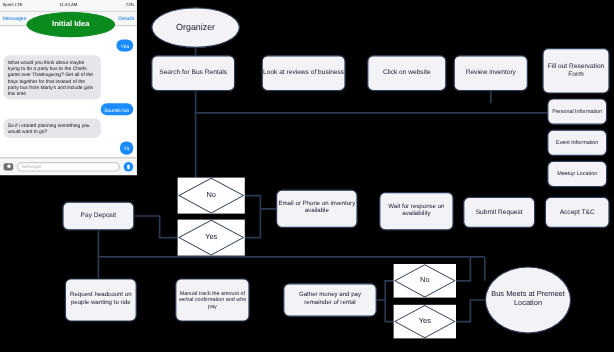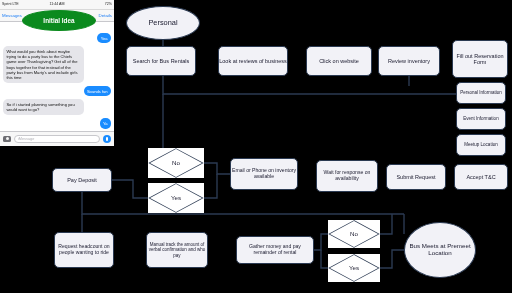--- a/index.html
+++ b/index.html
@@ -87,21 +87,21 @@
         <path d="M82,214 L82,232" stroke="#2b3a52" stroke-width="1.4" fill="none"></path>
         <path d="M404,214 L404,234" stroke="#2b3a52" stroke-width="1.4" fill="none"></path>
         <path d="M314,250 L321,250 L321,234 L328,234" stroke="#2b3a52" stroke-width="1.4" fill="none"></path>
         <path d="M321,250 L321,268 L328,268" stroke="#2b3a52" stroke-width="1.4" fill="none"></path>
         <path d="M380,234 L392,234 L392,214" stroke="#2b3a52" stroke-width="1.4" fill="none"></path>
         <path d="M380,268 L392,268 L392,250 L404,250" stroke="#2b3a52" stroke-width="1.4" fill="none"></path>
         <path d="M409,76 L409,86" stroke="#2b3a52" stroke-width="1.4" fill="none"></path>
       </svg>
     <div id="nodes-layer">
         <div class="node term t7" style="left: 126px; top: 6px; width: 74px; height: 34px;">
-          <span>Personal</span>
+          <span>Organizer</span>
         </div>
         <div class="node proc t55" style="left: 126px; top: 46px; width: 70px; height: 30px;">
           <span>Search for Bus Rentals</span>
         </div>
         <div class="node proc t55" style="left: 218px; top: 46px; width: 70px; height: 30px;">
           <span>Look at reviews of business</span>
         </div>
         <div class="node proc t55" style="left: 306px; top: 46px; width: 66px; height: 30px;">
           <span>Click on website</span>
         </div>

